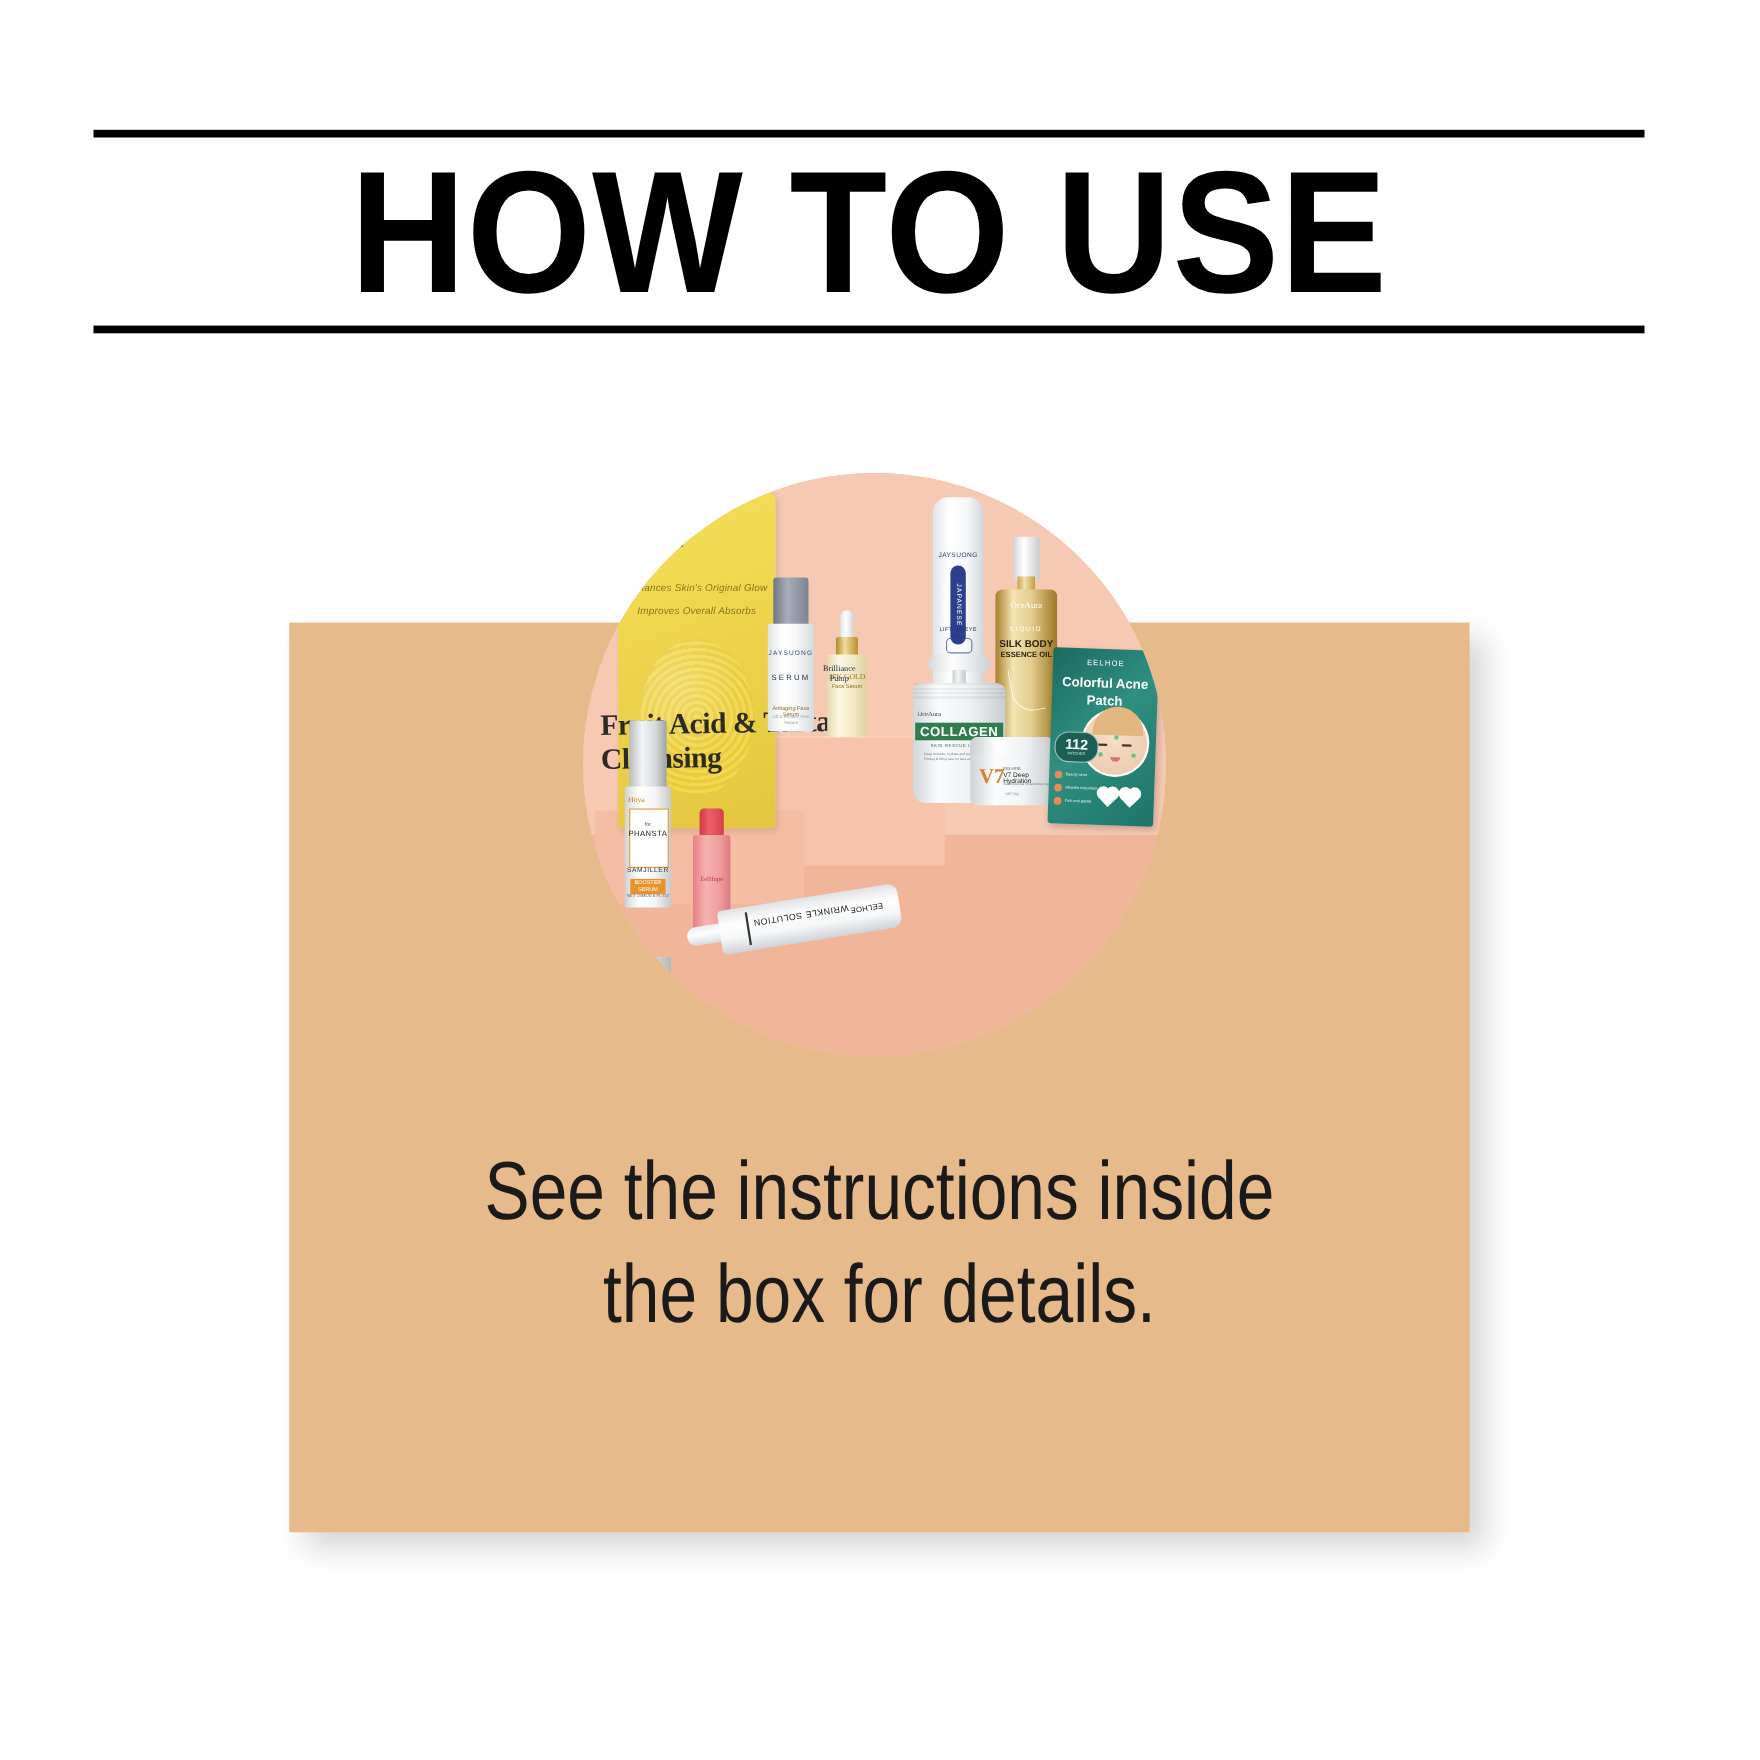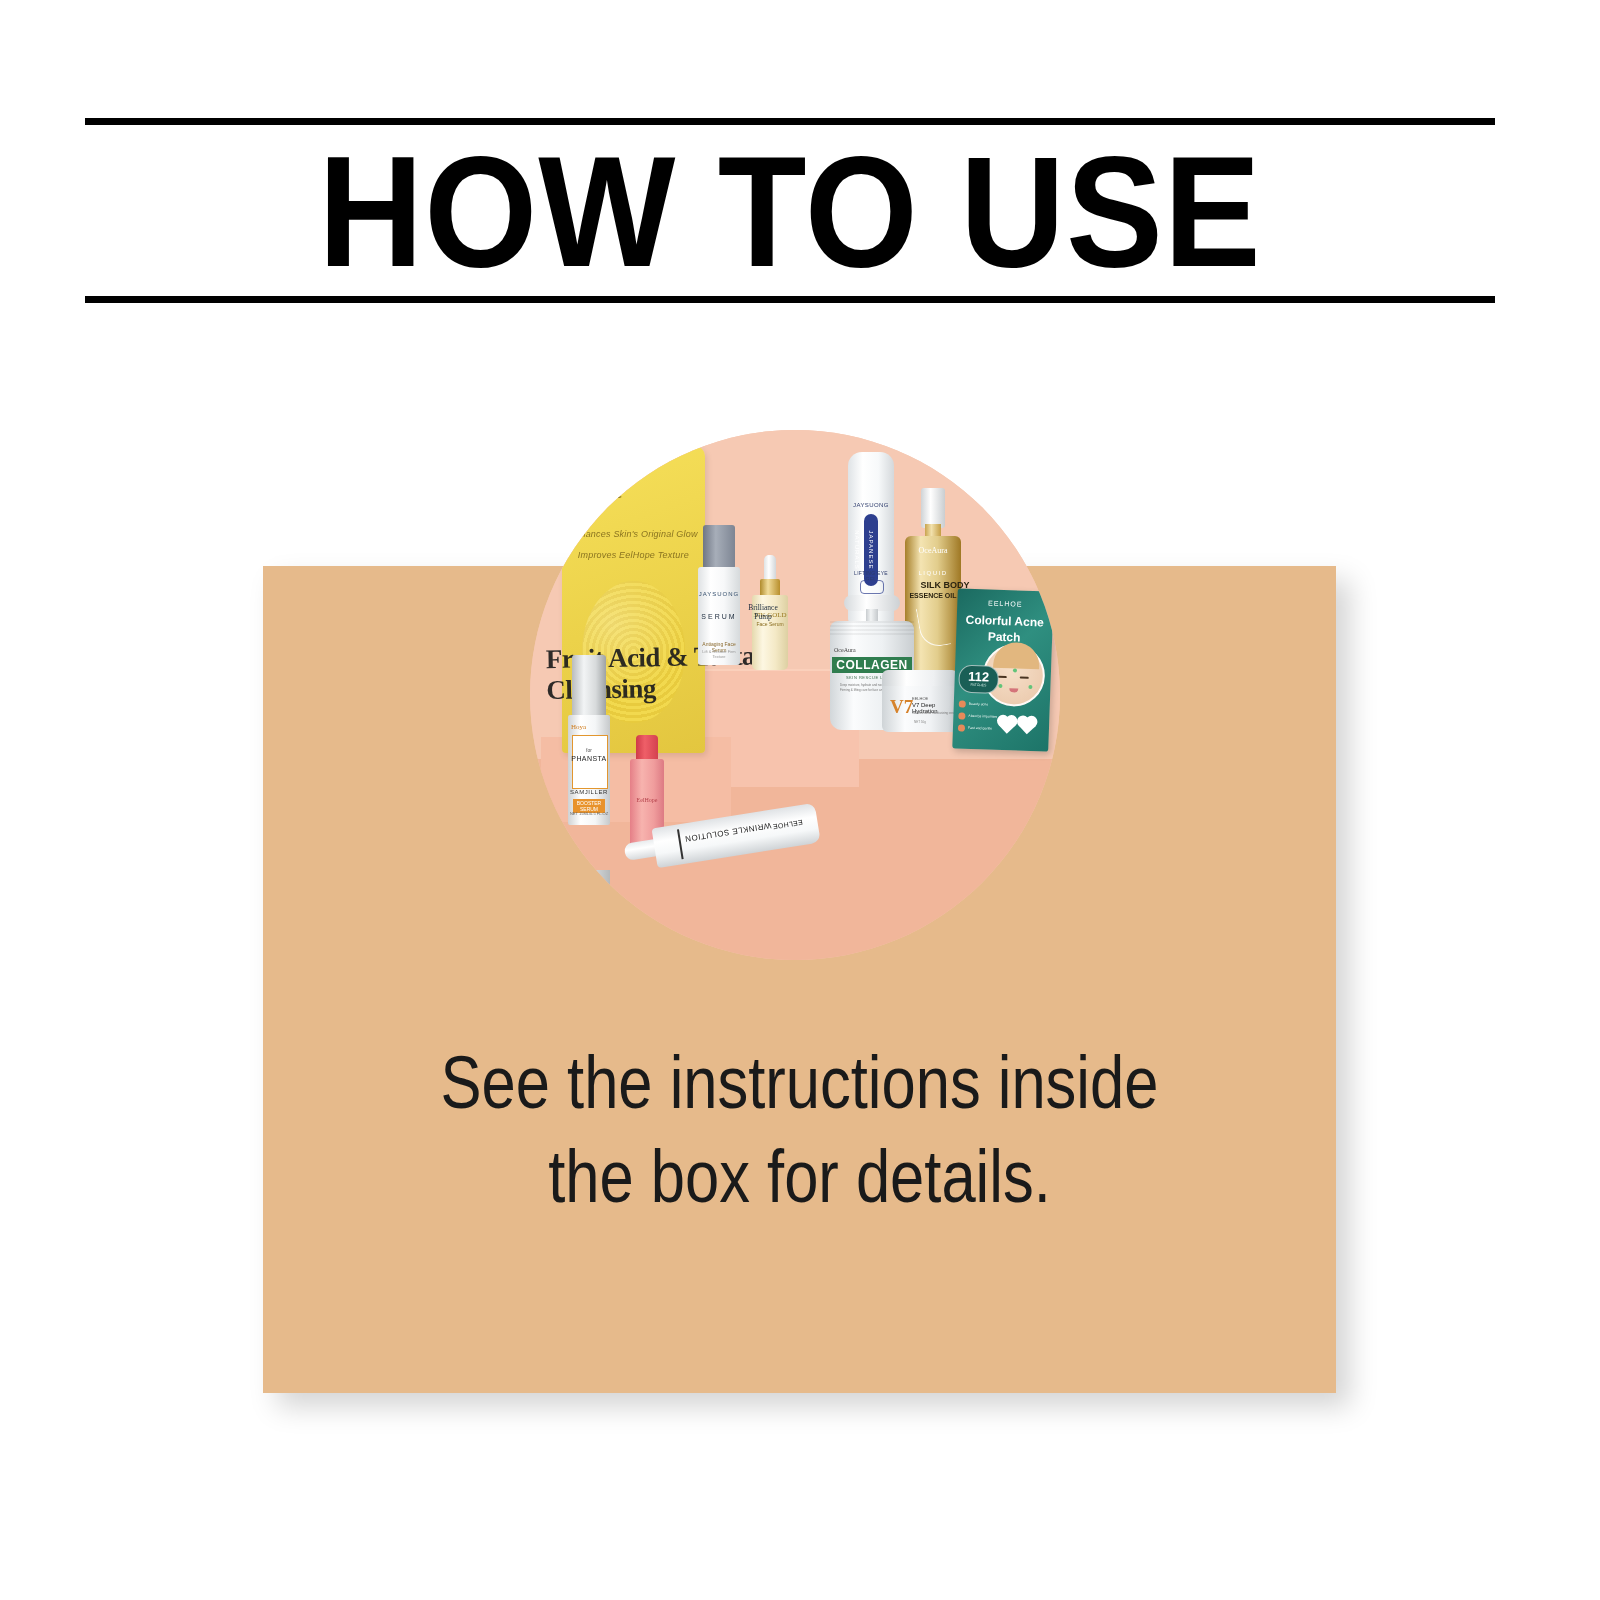--- a/index.html
+++ b/index.html
@@ -273,21 +273,21 @@
   #p-oil .neck { position:absolute; left:20px; top:36px; width:16px; height:14px;
     background: linear-gradient(90deg,#c8a44e,#f2e1ad 40%,#c49e45);}
   #p-oil .body { position:absolute; left:0; top:48px; width:56px; height:147px;
     background: linear-gradient(90deg,#a67f2a,#f4e4b2 28%,#e2cd8c 58%,#9f7824);
     border-radius: 6px 6px 8px 8px;}
   #p-oil .o1 { position:absolute; left:0; top:58px; width:56px; text-align:center;
     font-size:8px; color:#fff; font-family:"Liberation Serif",serif;}
   #p-oil .o2 { position:absolute; left:0; top:82px; width:56px; text-align:center;
     font-size:6px; color:#fff; letter-spacing:1.5px;}
   #p-oil .o3 { position:absolute; left:0; top:92px; width:56px; text-align:center;
-    font-size:9px; color:#2b2411; font-weight:bold;padding-left:12px;}
+    font-size:9px; color:#2b2411; font-weight:bold;}
   #p-oil .o4 { position:absolute; left:0; top:104px; width:56px; text-align:center;
     font-size:7px; color:#2b2411; font-weight:bold;}
   #p-oil .swirl { position:absolute; left:14px; top:118px; width:28px; height:40px;
     border-left:1.5px solid rgba(255,255,255,.85); border-bottom:1.5px solid rgba(255,255,255,.8);
     border-radius: 0 0 0 20px; transform: rotate(-10deg);}
   #p-oil .o5 { position:absolute; left:0; bottom:6px; width:56px; text-align:center;
     font-size:4px; color:#3a2f12;}
 
   
   #p-collagen { left: 300px; top: 165px; width: 84px; height: 135px; z-index: 32; }
@@ -377,21 +377,21 @@
 <div id="product-photo">
 
   <div id="bd-wall"></div>
   <div id="bd-floor"></div>
   <div id="bd-riser"></div>
   <div id="bd-riser2"></div>
 
   <div id="bd-yellow">
     <div class="yh-brand">Hope</div>
     <div class="yh-l1">Enhances Skin's Original Glow</div>
-    <div class="yh-l2">Improves EelHope Texture</div>
+    <div class="yh-l2">Improves Overall Absorbs</div>
     <div class="yh-circle"></div>
   </div>
 
   <div id="bd-title">Fruit Acid &amp; Tartaric Cleansing</div>
 
   <div class="prod" id="p-pump">
     <div class="cap"></div>
     <div class="body"></div>
     <div class="lblbox"></div>
     <div class="brand">Hoya</div>

